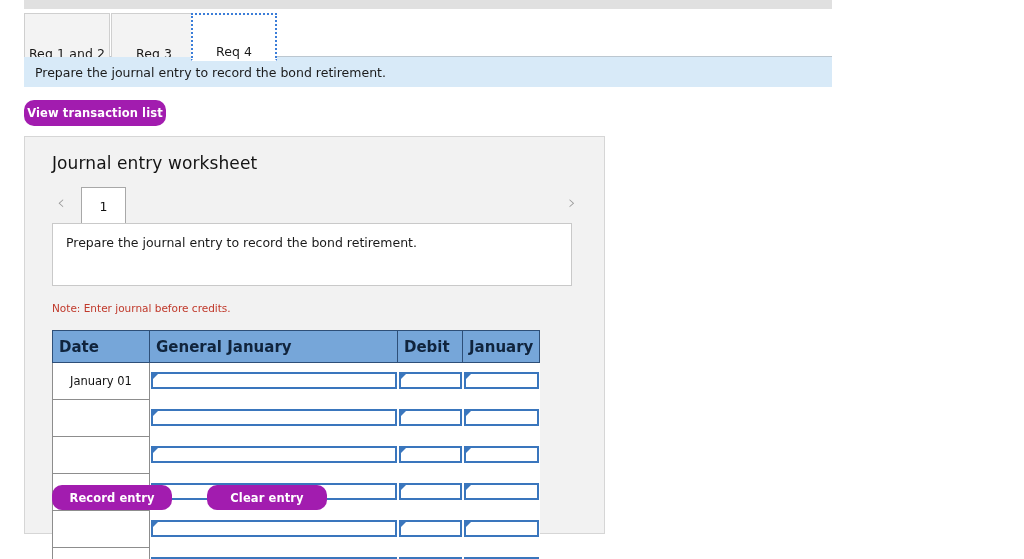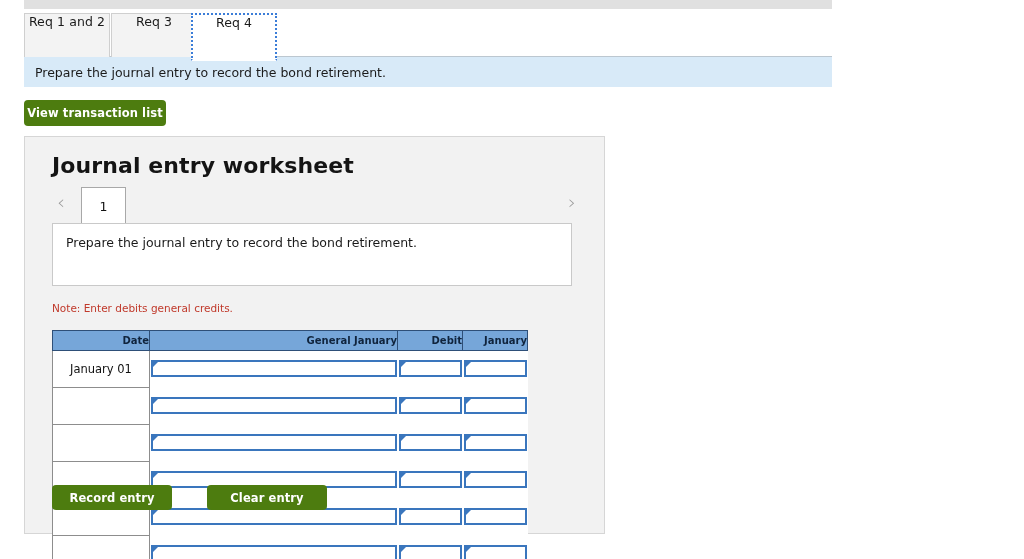--- a/index.html
+++ b/index.html
@@ -40,21 +40,21 @@
     position: absolute;
     top: 0;
     height: 48px;
     box-sizing: border-box;
     background: #f3f3f3;
     border: 1px solid #cfcfcf;
     border-bottom: none;
     font-size: 12.5px;
     color: #1a1a1a;
     display: flex;
-    align-items: flex-start;
+    align-items: flex-end;
     justify-content: center;
     letter-spacing: .1px;
   }
   .tab.active {
     background: #ffffff;
     border: 2px dotted #3b7dd8;
     border-bottom: 2px solid #ffffff;
     z-index: 3;
   }
 
@@ -69,27 +69,27 @@
     display: flex;
     align-items: center;
     padding-left: 11px;
     box-sizing: border-box;
     font-size: 12.5px;
     color: #1b1b1b;
   }
 
   
   .btn {
-    background: #4d7c0f;
+    background: #a21caf;
     color: #ffffff;
     border: none;
     font-family: "DejaVu Sans", "Liberation Sans", sans-serif;
     font-size: 11.5px;
     font-weight: bold;
-    border-radius: 4px;
+    border-radius: 10px;
     cursor: pointer;
     display: flex;
     align-items: center;
     justify-content: center;
     letter-spacing: .1px;
     padding: 0;
   }
   .btn-view-transaction {
     position: absolute;
     left: 24px;
@@ -106,22 +106,22 @@
     width: 581px;
     height: 398px;
     background: #f2f2f2;
     border: 1px solid #d6d6d6;
     box-sizing: border-box;
   }
   .worksheet-title {
     position: absolute;
     left: 27px;
     top: 16px;
-    font-size: 22px;
-    font-weight: bold;
+    font-size: 17px;
+    font-weight: normal;
     color: #141414;
     letter-spacing: .1px;
   }
 
   
   .pager {
     position: absolute;
     left: 0;
     top: 46px;
     width: 581px;
@@ -188,26 +188,26 @@
   .jtable {
     position: absolute;
     left: 27px;
     top: 193px;
     border-collapse: collapse;
     table-layout: fixed;
   }
   .jtable th {
     background: #76a6d9;
     border: 1px solid #2e4f78;
-    font-size: 10px;
+    font-size: 15px;
     font-weight: bold;
     color: #10243d;
     height: 19px;
-    padding: 0;
-    text-align: right;
+    padding: 6px;
+    text-align: left;
   }
   .col-date   { width: 97px; }
   .col-gj     { width: 248px; }
   .col-debit  { width: 65px; }
   .col-credit { width: 65px; }
 
   .jtable td {
     padding: 8px;
     height: 20px;
     border: 1px solid #8d8d8d;
@@ -307,21 +307,21 @@
       </div>
       <div class="chev chev-next">
         <span>›</span>
       </div>
     </div>
 
     <div class="desc-box">
       <span>Prepare the journal entry to record the bond retirement.</span>
     </div>
 
-    <div class="note">Note: Enter debits general credits.</div>
+    <div class="note">Note: Enter journal before credits.</div>
 
     <table class="jtable">
       <colgroup>
         <col class="col-date">
         <col class="col-gj">
         <col class="col-debit">
         <col class="col-credit">
       </colgroup>
       <thead>
         <tr>

